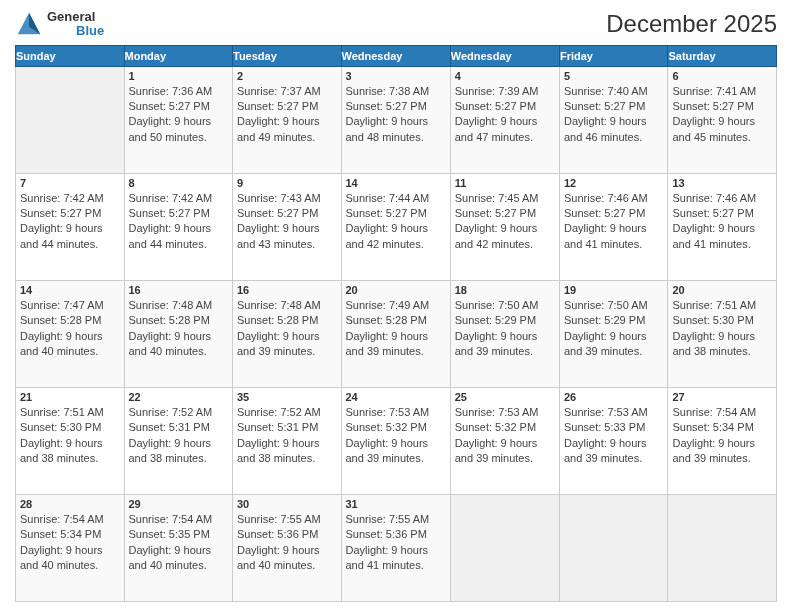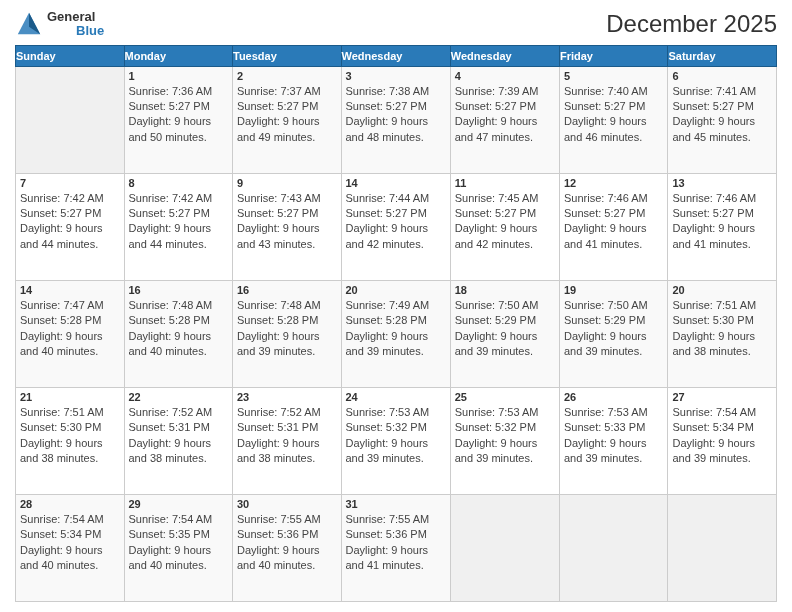--- a/index.html
+++ b/index.html
@@ -228,21 +228,21 @@
         <tr>
           <td>
             <span class="day-num">21</span>
             <div class="day-detail">Sunrise: 7:51 AM<br>Sunset: 5:30 PM<br>Daylight: 9 hours and 38 minutes.</div>
           </td>
           <td>
             <span class="day-num">22</span>
             <div class="day-detail">Sunrise: 7:52 AM<br>Sunset: 5:31 PM<br>Daylight: 9 hours and 38 minutes.</div>
           </td>
           <td>
-            <span class="day-num">23</span>
+            <span class="day-num">35</span>
             <div class="day-detail">Sunrise: 7:52 AM<br>Sunset: 5:31 PM<br>Daylight: 9 hours and 38 minutes.</div>
           </td>
           <td>
             <span class="day-num">24</span>
             <div class="day-detail">Sunrise: 7:53 AM<br>Sunset: 5:32 PM<br>Daylight: 9 hours and 39 minutes.</div>
           </td>
           <td>
             <span class="day-num">25</span>
             <div class="day-detail">Sunrise: 7:53 AM<br>Sunset: 5:32 PM<br>Daylight: 9 hours and 39 minutes.</div>
           </td>

